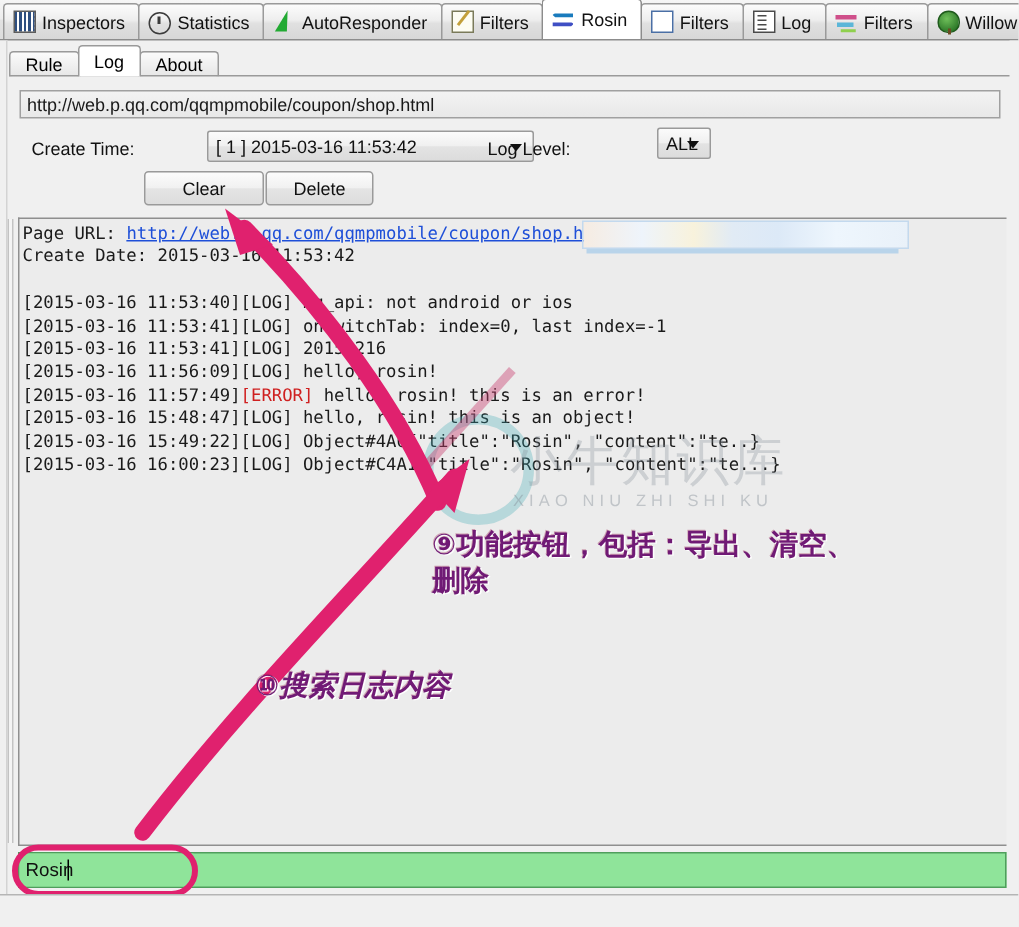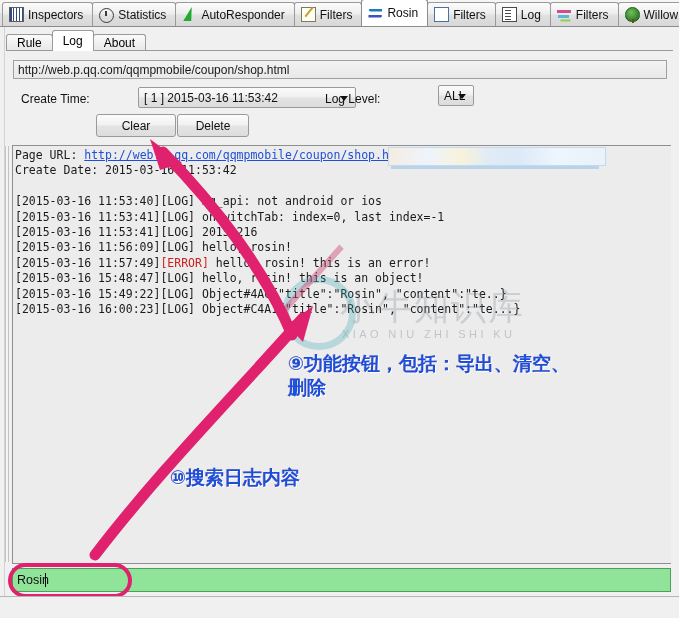--- a/index.html
+++ b/index.html
@@ -235,27 +235,27 @@
     color: rgba(130,140,150,0.42);
     letter-spacing: 3.4px;
     white-space: nowrap;
   }
 
   
   .anno-text {
     position: absolute;
     font-family: "DejaVu Sans", sans-serif;
     font-weight: bold;
-    color: #1d4ed8;
+    color: #701a75;
     text-shadow: 1px 1px 0 rgba(255,255,255,0.95), -0.5px -0.5px 0 rgba(150,20,70,0.35);
     white-space: pre-line;
     line-height: 1.25;
   }
   #anno-9 { left: 288px; top: 352px; font-size: 19px; width: 380px; }
-  #anno-10 { left: 170px; top: 466px; font-size: 19px; }
+  #anno-10 { left: 170px; top: 446px; font-size: 19px; font-style: italic; }
 
   .arrow-svg { position: absolute; left: 0; top: 0; width: 679px; height: 618px; pointer-events: none; }
 
   
   .search-ring {
     position: absolute;
     left: 8px; top: 563px;
     width: 124px; height: 35px;
     border: 4px solid #e0216e;
     border-radius: 18px;

